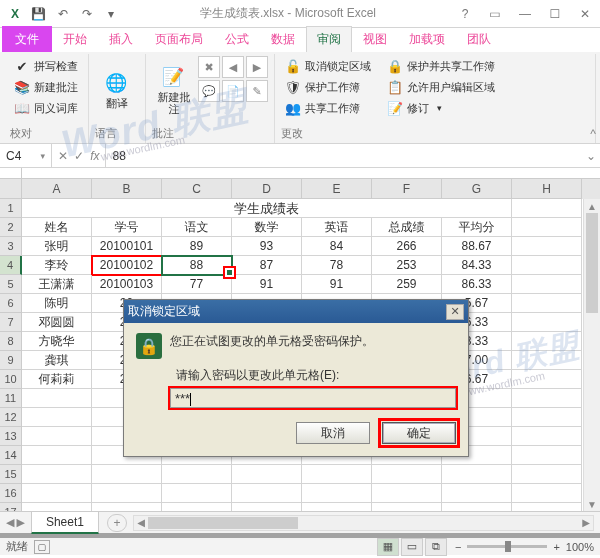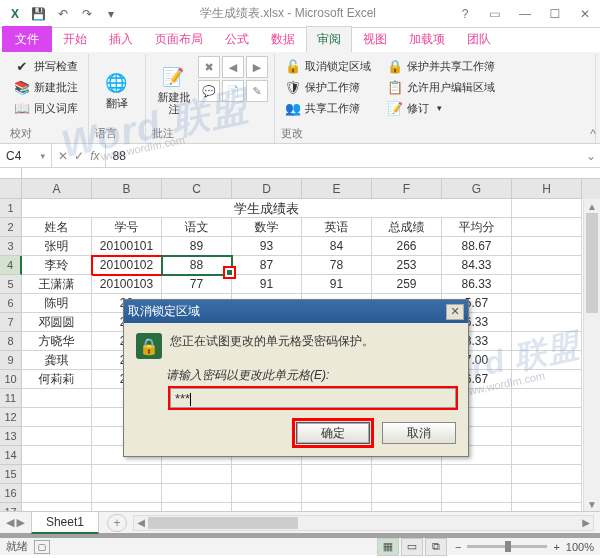--- a/index.html
+++ b/index.html
@@ -75,21 +75,21 @@
 .wmu1 { top: 142px; left: 100px; }
 .wmu2 { top: 378px; left: 460px; }
 
 
 .dialog { position: absolute; top: 299px; left: 123px; width: 346px; background: #ece9d8; border: 1px solid #7a7a7a; box-shadow: 2px 2px 4px rgba(0,0,0,0.3); z-index: 10; }
 .dialog .dlg-title { height: 23px; background: linear-gradient(#3a6ea5, #2a5a95); color: #fff; display: flex; align-items: center; padding: 0 4px; font-size: 12px; }
 .dialog .dlg-title .closex { margin-left: auto; width: 18px; height: 16px; background: #e6e2d4; color: #555; border: 1px solid #aaa; display: flex; align-items: center; justify-content: center; font-size: 11px; cursor: pointer; }
 .dialog .dlg-body { padding: 10px 12px 12px 12px; font-size: 12px; color: #333; }
 .dlg-row1 { display: flex; gap: 8px; align-items: flex-start; margin-bottom: 8px; }
 .dlg-icon { width: 26px; height: 26px; background: #2a6e3f; color: #fff; display: flex; align-items: center; justify-content: center; border-radius: 3px; font-size: 16px; flex-shrink: 0; }
-.dlg-row2 { margin-left: 30px; margin-bottom: 4px; font-style: italic; }
+.dlg-row2 { margin-left: 40px; margin-bottom: 4px; }
 .dlg-input { margin-left: 34px; width: 286px; height: 20px; border: 1px solid #999; padding: 0 4px; font-size: 13px; font-family: monospace; outline: 2px solid #ff0000; outline-offset: 0; display: flex; align-items: center; }
 .dlg-input .caret { display: inline-block; width: 1px; height: 13px; background: #000; position: relative; top: 1px; }
 .dlg-btns { display: flex; gap: 12px; justify-content: flex-end; margin-top: 14px; }
 .dlg-btn { width: 74px; height: 22px; border: 1px solid #888; background: linear-gradient(#fefefe, #e0e0d8); display: flex; align-items: center; justify-content: center; cursor: pointer; font-size: 12px; }
 .dlg-btn.ok { outline: 3px solid #ff0000; outline-offset: 1px; border: 1px solid #555; box-shadow: inset 0 0 0 1px #aab; }
 
 
 .sheettabs { height: 22px; display: flex; align-items: center; border-top: 1px solid #ccc; background: #f3f3f3; }
 .sheettabs .nav { display: flex; gap: 2px; padding: 0 6px; color: #888; }
 .sheettabs .nav span { cursor: pointer; font-size: 11px; }
@@ -497,17 +497,17 @@
     <div class="dlg-row1">
       <div class="dlg-icon">🔒</div>
       <div>您正在试图更改的单元格受密码保护。</div>
     </div>
     <div class="dlg-row2">请输入密码以更改此单元格(E):</div>
     <div class="dlg-input">
         <span>***</span>
         <span class="caret"></span>
       </div>
     <div class="dlg-btns">
+      <div class="dlg-btn">取消</div>
       <div class="dlg-btn ok">确定</div>
-      <div class="dlg-btn">取消</div>
     </div>
   </div>
 </div>
 
 </body></html>

